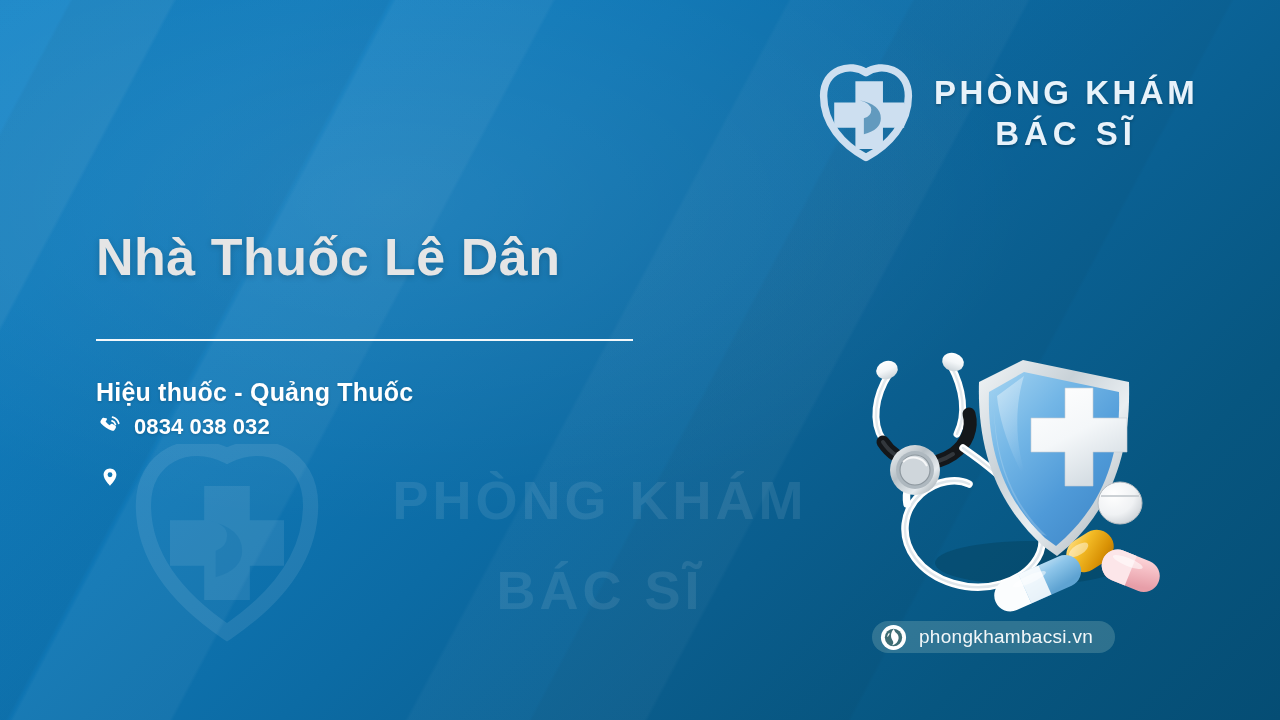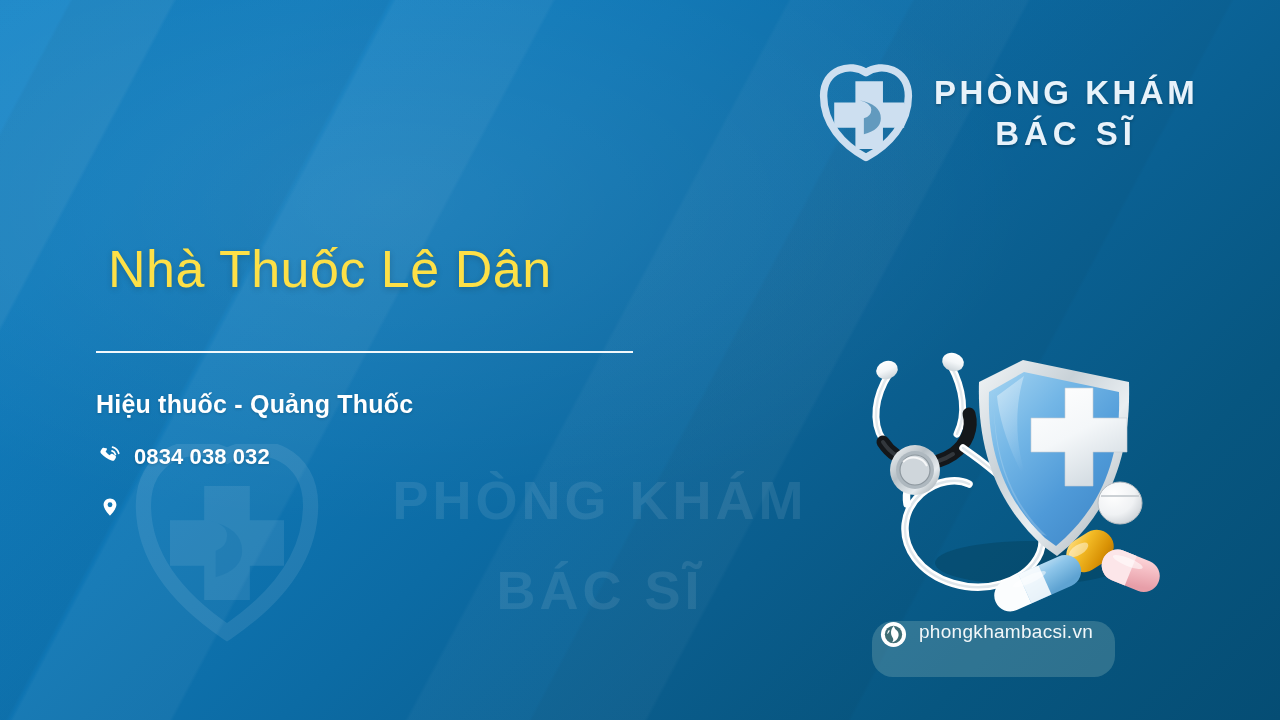--- a/index.html
+++ b/index.html
@@ -98,26 +98,26 @@
     line-height: 1.06;
     white-space: nowrap;
   }
   .brand-line1 { font-size: 33px; }
   .brand-line2 { font-size: 33px; margin-top: 6px; letter-spacing: 5px; }
 
   
   .info { position: absolute; left: 96px; top: 228px; width: 800px; }
 
   .title {
-    color: #fde047;
+    color: #e5e5e5;
     font-size: 52px;
-    font-weight: normal;
+    font-weight: bold;
     letter-spacing: 0.5px;
     line-height: 1.12;
-    margin: 12px;
+    margin: 0;
     text-shadow: 0 2px 6px rgba(0,0,0,0.18);
     white-space: nowrap;
   }
 
   .divider {
     width: 537px; height: 2px;
     background: #ffffff;
     margin: 53px 0 0 0;
     opacity: 0.95;
   }
@@ -128,21 +128,21 @@
     font-weight: bold;
     margin-top: 37px;
     letter-spacing: 0.2px;
     white-space: nowrap;
     text-shadow: 0 1px 3px rgba(0,0,0,0.18);
   }
 
   .contact-row {
     display: flex;
     align-items: flex-start;
-    margin-top: 22px;
+    margin-top: 4px;
     color: #ffffff;
   }
   .contact-row.addr { margin-top: 18px; }
   .c-icon {
     flex: 0 0 auto;
     width: 26px; height: 26px;
     margin-right: 12px;
     margin-top: 2px;
     display: flex; align-items: center; justify-content: center;
   }
@@ -153,25 +153,25 @@
     line-height: 1.47;
     letter-spacing: 0.1px;
     text-shadow: 0 1px 3px rgba(0,0,0,0.18);
   }
   .c-text.phone { font-size: 22px; }
 
   
   .site-pill {
     position: absolute;
     left: 872px; top: 621px;
-    height: 56px;
+    height: 32px;
     padding: 0 22px 0 8px;
     border-radius: 21px;
     background: rgba(190, 225, 210, 0.22);
-    display: flex; align-items: flex-start; gap: 12px;
+    display: flex; align-items: center; gap: 12px;
   }
   .globe { width: 27px; height: 27px; flex: 0 0 auto; }
   .site-text {
     color: #f2f7f9;
     font-size: 19px;
     letter-spacing: 0.3px;
     white-space: nowrap;
   }
 
   

